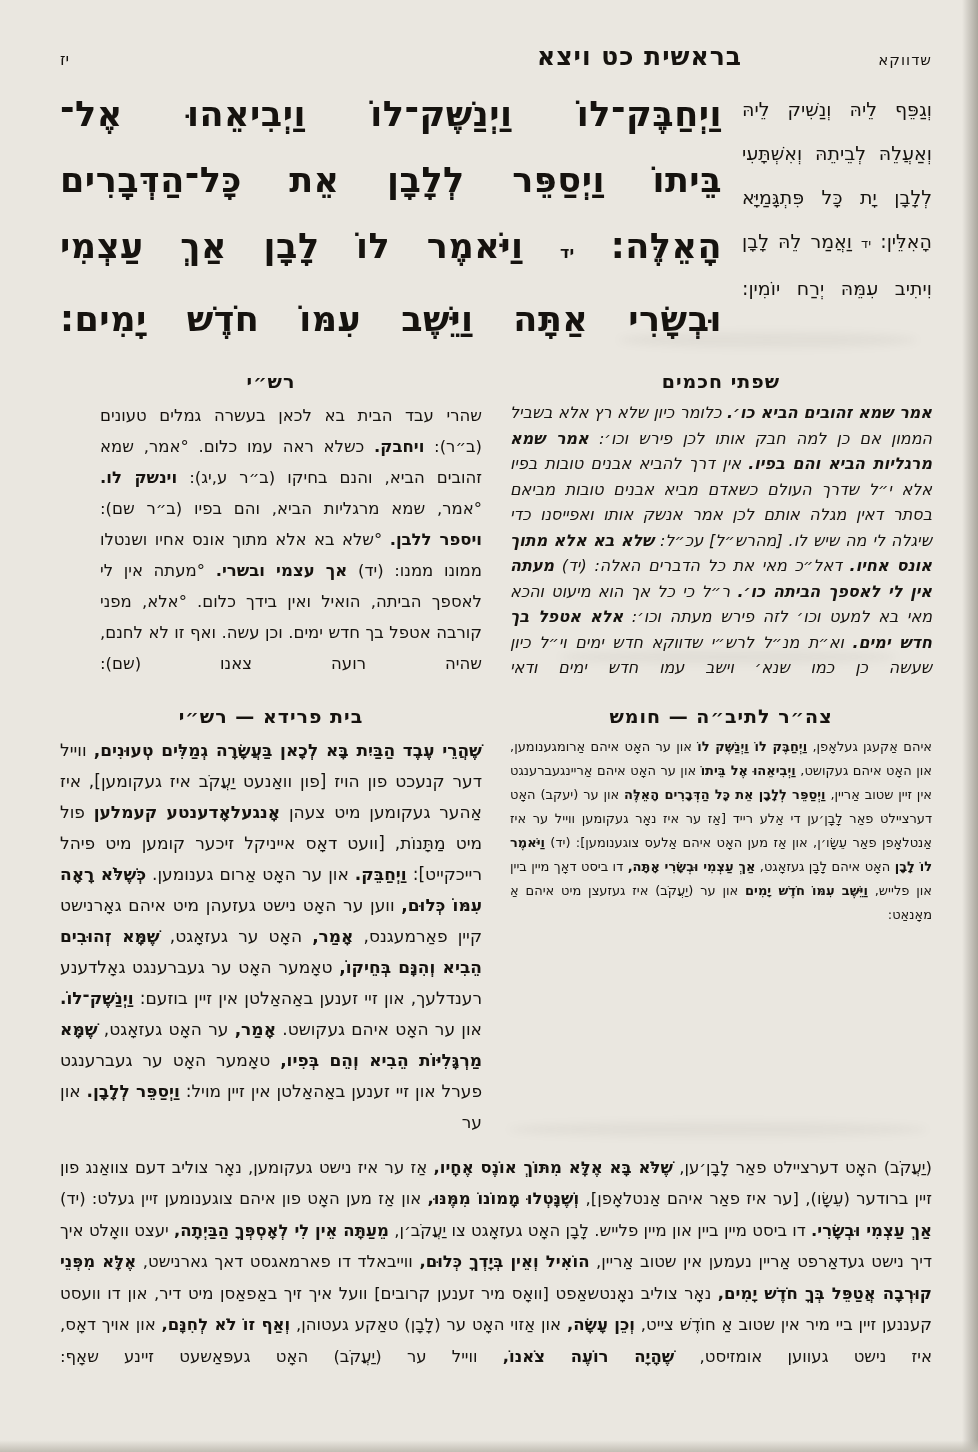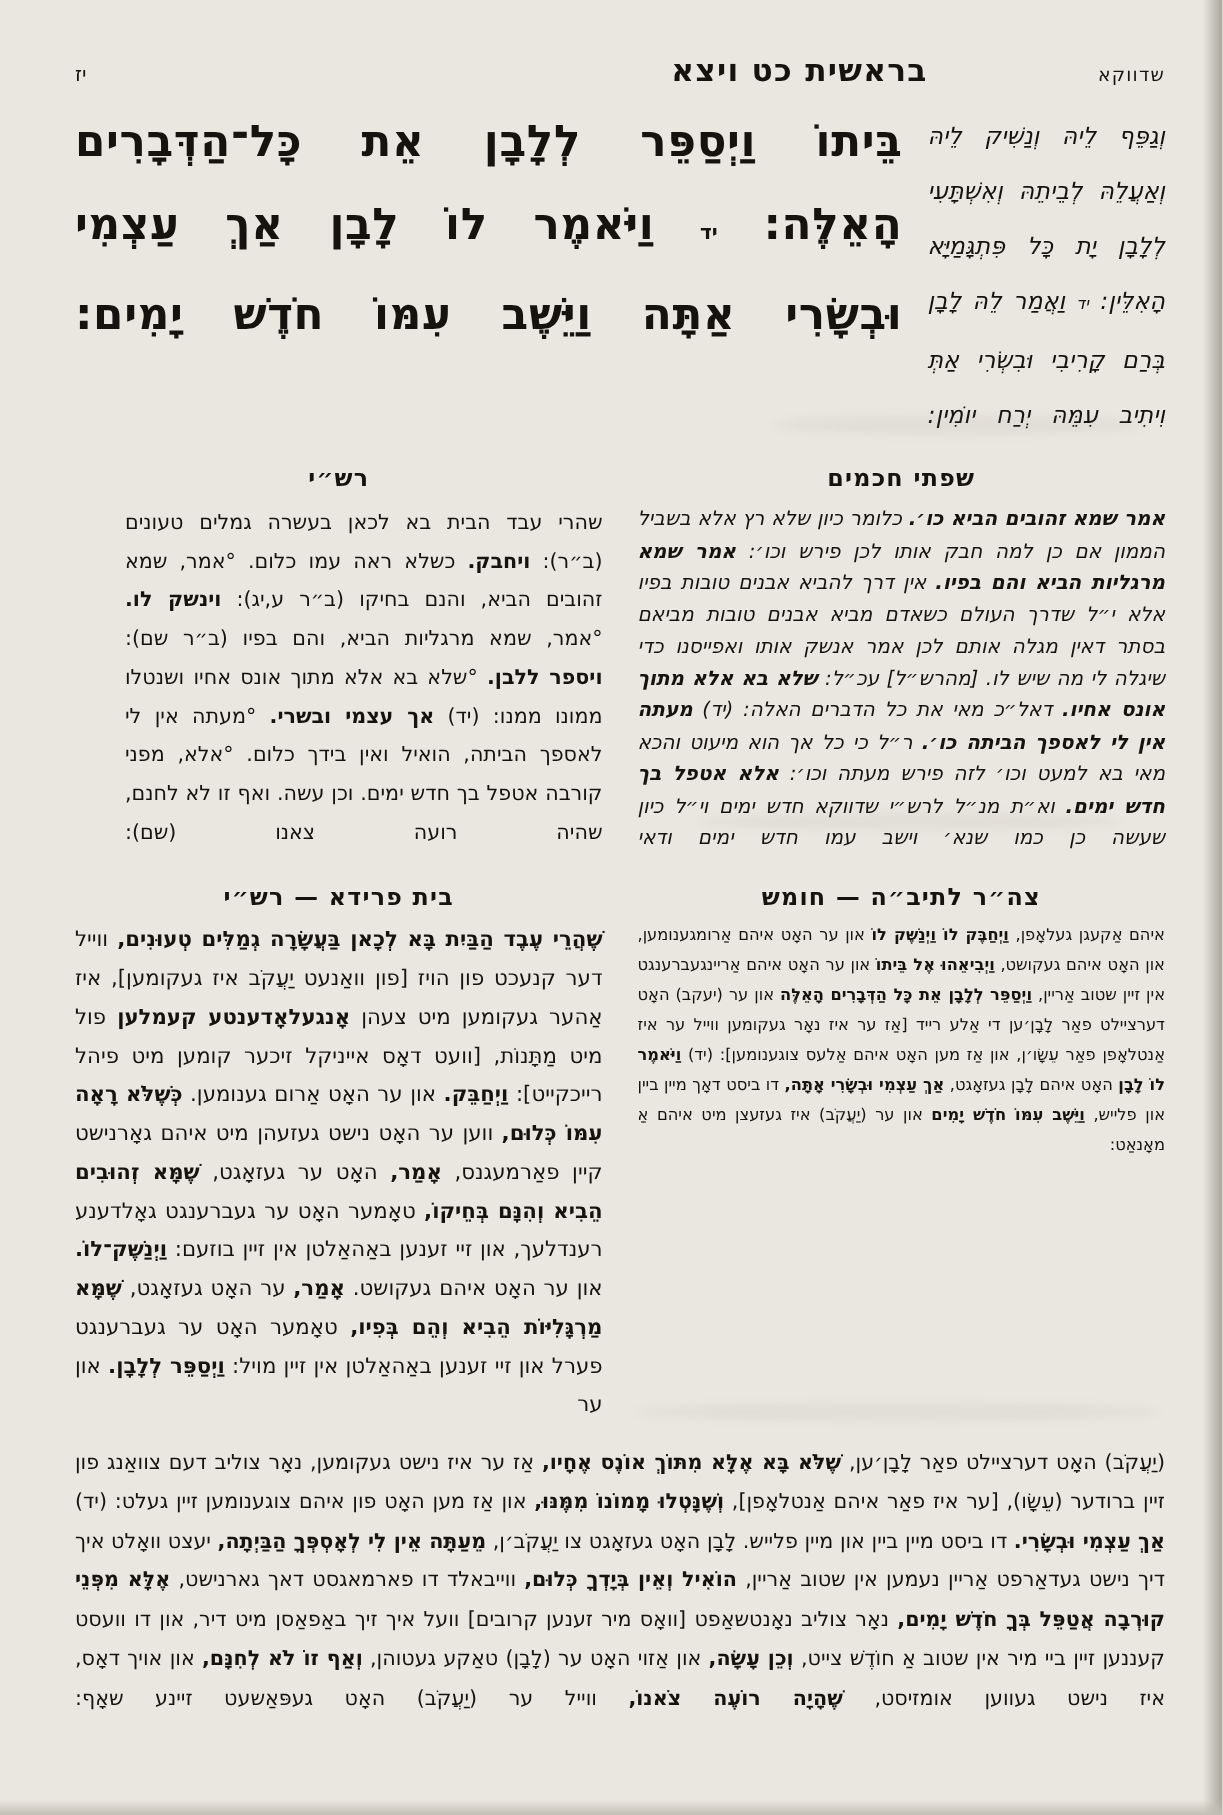--- a/index.html
+++ b/index.html
@@ -33,21 +33,21 @@
   
   .header{
     margin-top:42px;
     display:flex;align-items:baseline;
   }
   .h-onkelos{width:190px;font-size:15px;letter-spacing:1px;text-align:right;}
   .h-title{flex:1;text-align:right;font-size:25px;font-weight:bold;letter-spacing:1px;}
   .h-page{width:34px;font-size:16px;text-align:left;}
   
   .main-band{display:flex;margin-top:10px;gap:20px;}
-  .onkelos-col{width:190px;padding-top:6px;font-style:italic;}
+  .onkelos-col{width:190px;padding-top:6px;}
   .o-line{
     font-size:19px;line-height:44px;
     text-align:justify;text-align-last:justify;
   }
   .torah-col{flex:1;min-width:0;}
   .t-line{
     font-size:35px;font-weight:bold;line-height:66px;
     text-align:justify;text-align-last:justify;
     letter-spacing:0.5px;
   }
@@ -86,24 +86,24 @@
       <span class="h-title">בראשית כט ויצא</span>
       <span class="h-page">יז</span>
     </div>
 
     <div class="main-band">
       <div class="onkelos-col">
         <div class="o-line"><span>וְגַפֵּף לֵיהּ וְנַשִּׁיק לֵיהּ</span></div>
         <div class="o-line"><span>וְאַעֲלֵהּ לְבֵיתֵהּ וְאִשְׁתָּעִי</span></div>
         <div class="o-line"><span>לְלָבָן יָת כָּל פִּתְגָּמַיָּא</span></div>
         <div class="o-line"><span>הָאִלֵּין: </span><span class="vnum">יד</span><span> וַאֲמַר לֵהּ לָבָן</span></div>
-        <div class="o-line"><span>בְּרַם קָרִיבִי וּבִשְׂרִי אַתְּ</span></div>
         <div class="o-line"><span>וִיתִיב עִמֵּהּ יְרַח יוֹמִין:</span></div>
       </div>
       <div class="torah-col">
+        <div class="t-line"><span>וַיְחַבֶּק־לוֹ וַיְנַשֶּׁק־לוֹ וַיְבִיאֵהוּ אֶל־</span></div>
         <div class="t-line"><span>בֵּיתוֹ וַיְסַפֵּר לְלָבָן אֵת כָּל־הַדְּבָרִים</span></div>
         <div class="t-line"><span>הָאֵלֶּה: </span><span class="vnum">יד</span><span> וַיֹּאמֶר לוֹ לָבָן אַךְ עַצְמִי</span></div>
         <div class="t-line"><span>וּבְשָׂרִי אַתָּה וַיֵּשֶׁב עִמּוֹ חֹדֶשׁ יָמִים:</span></div>
       </div>
     </div>
 
     <div class="band band2">
       <div class="col">
         <div class="col-title">שפתי חכמים</div>
         <div class="siftei-text"><span class="b">אמר שמא זהובים הביא כו׳.</span><span> כלומר כיון שלא רץ אלא בשביל הממון אם כן למה חבק אותו לכן פירש וכו׳: </span><span class="b">אמר שמא מרגליות הביא והם בפיו.</span><span> אין דרך להביא אבנים טובות בפיו אלא י״ל שדרך העולם כשאדם מביא אבנים טובות מביאם בסתר דאין מגלה אותם לכן אמר אנשק אותו ואפייסנו כדי שיגלה לי מה שיש לו. [מהרש״ל] עכ״ל: </span><span class="b">שלא בא אלא מתוך אונס אחיו.</span><span> דאל״כ מאי את כל הדברים האלה: (יד) </span><span class="b">מעתה אין לי לאספך הביתה כו׳.</span><span> ר״ל כי כל אך הוא מיעוט והכא מאי בא למעט וכו׳ לזה פירש מעתה וכו׳: </span><span class="b">אלא אטפל בך חדש ימים.</span><span> וא״ת מנ״ל לרש״י שדווקא חדש ימים וי״ל כיון שעשה כן כמו שנא׳ וישב עמו חדש ימים ודאי</span></div>

